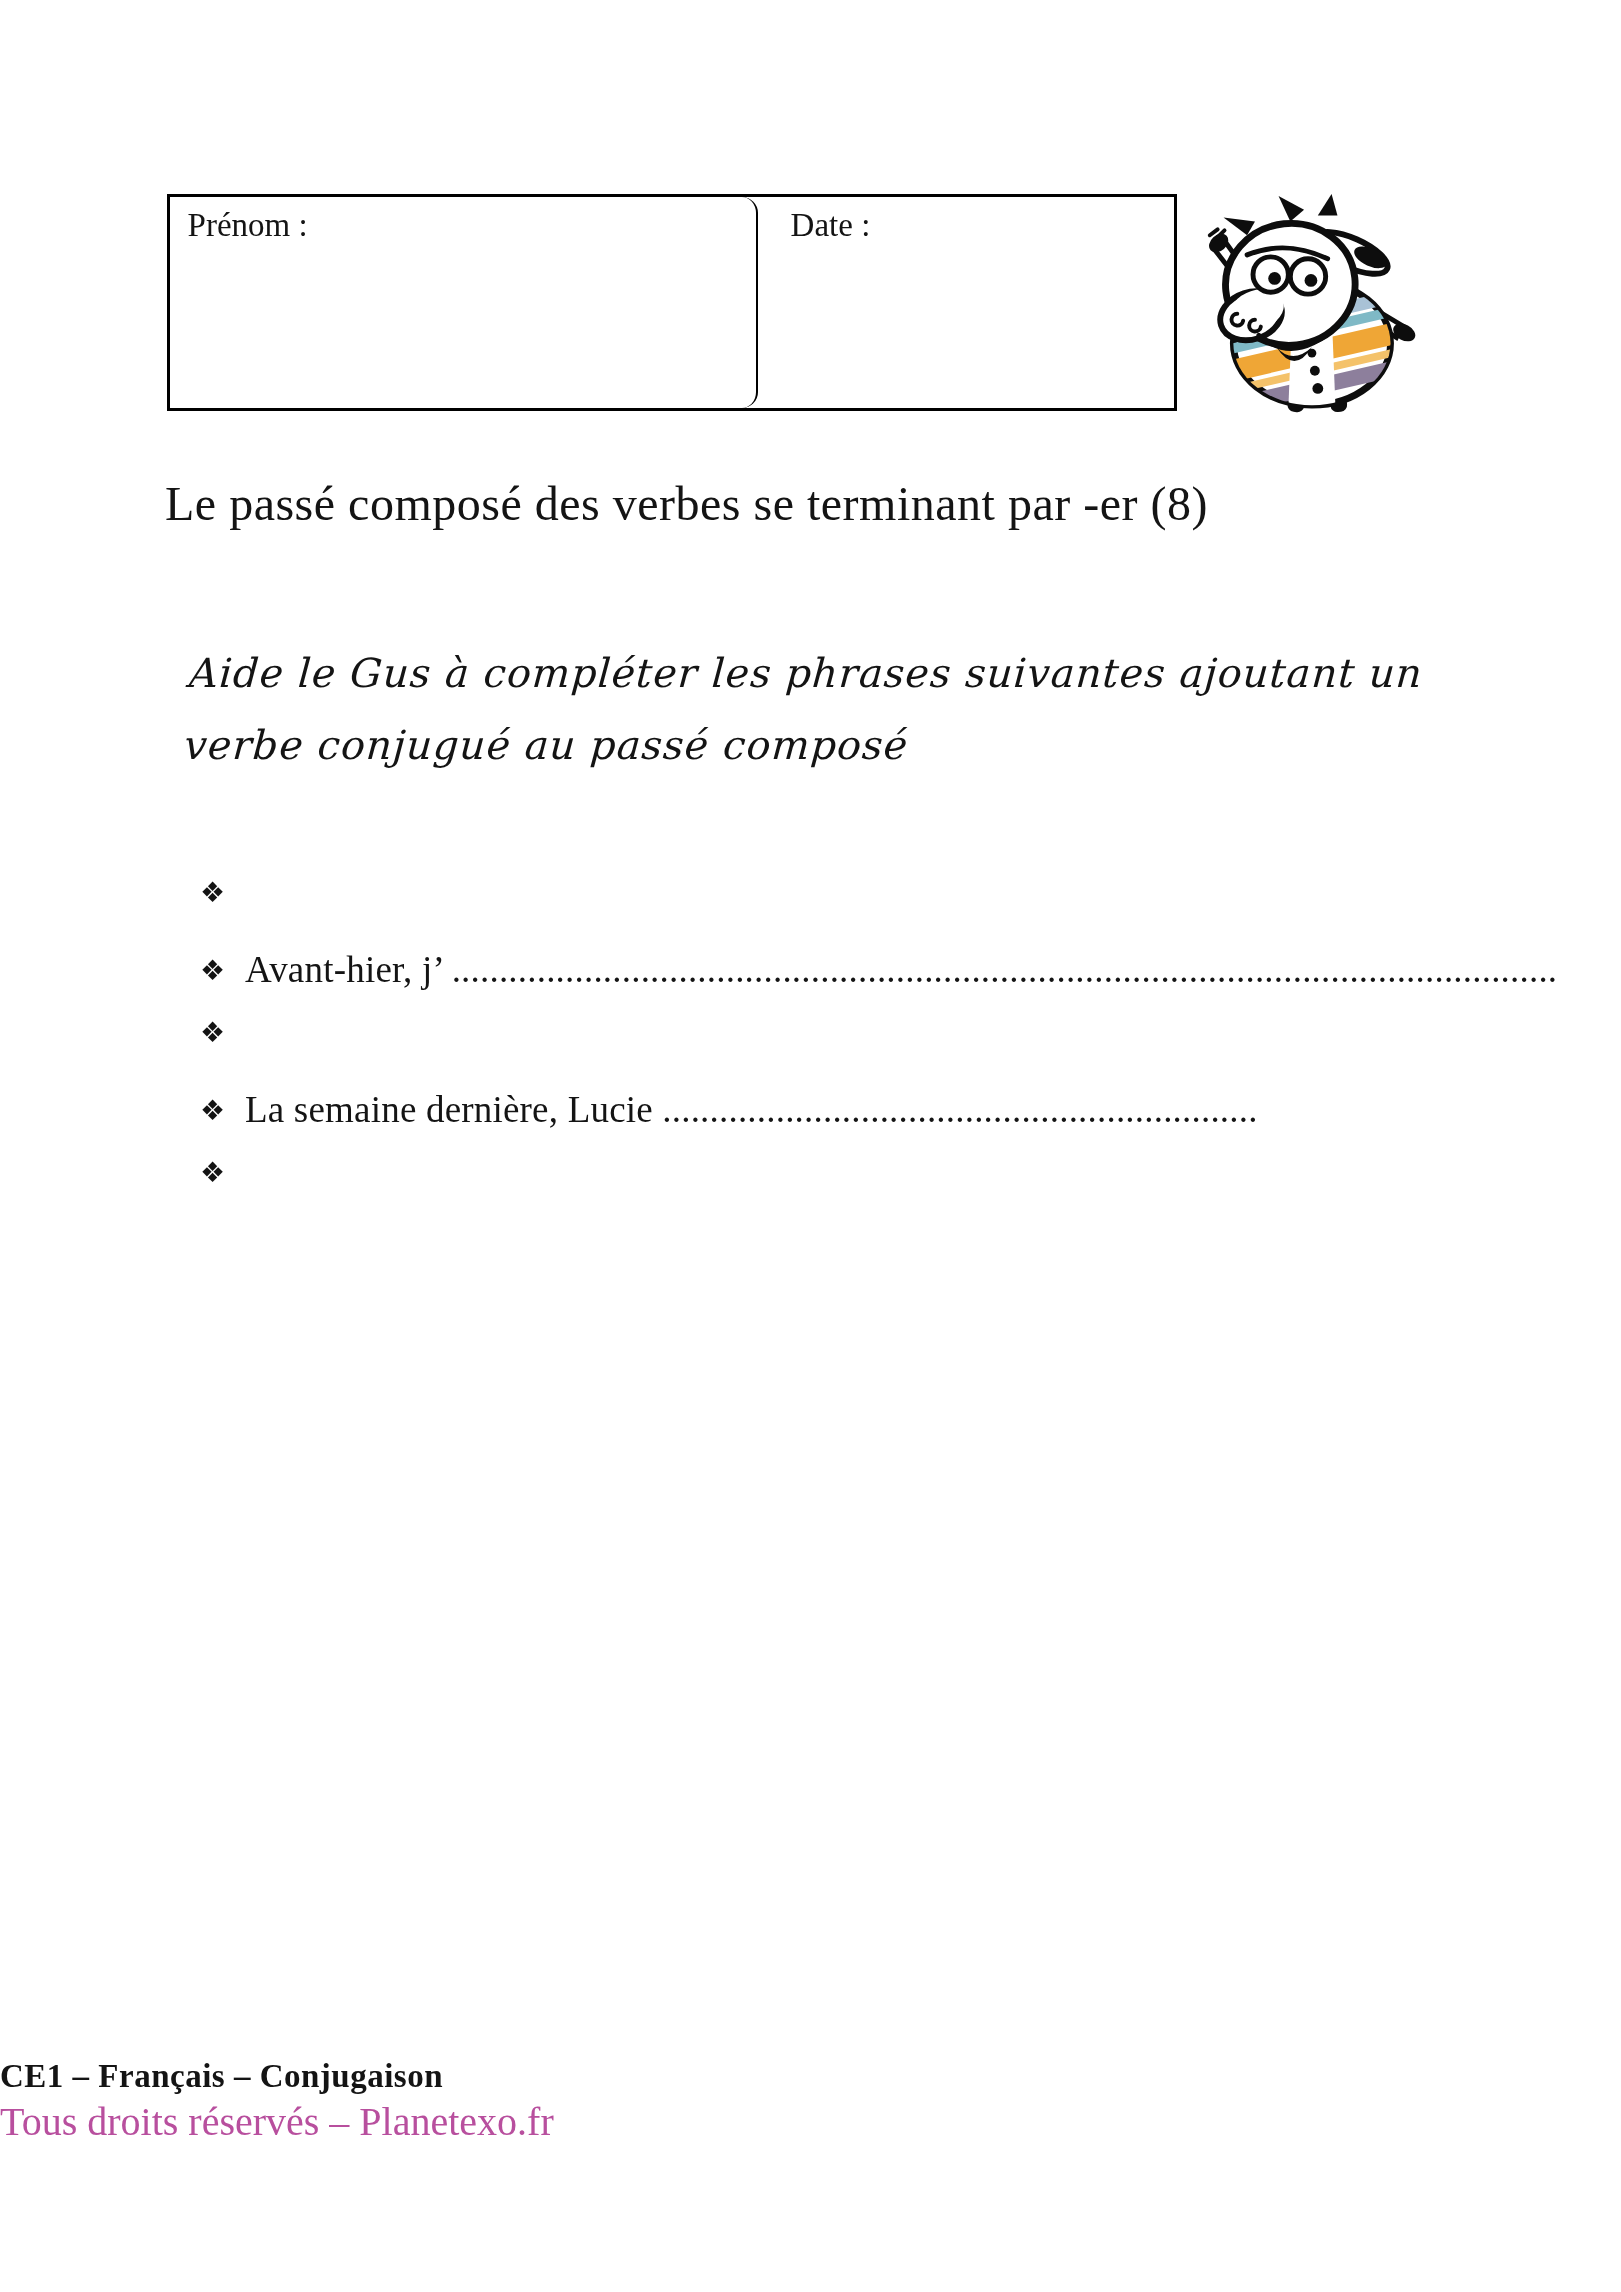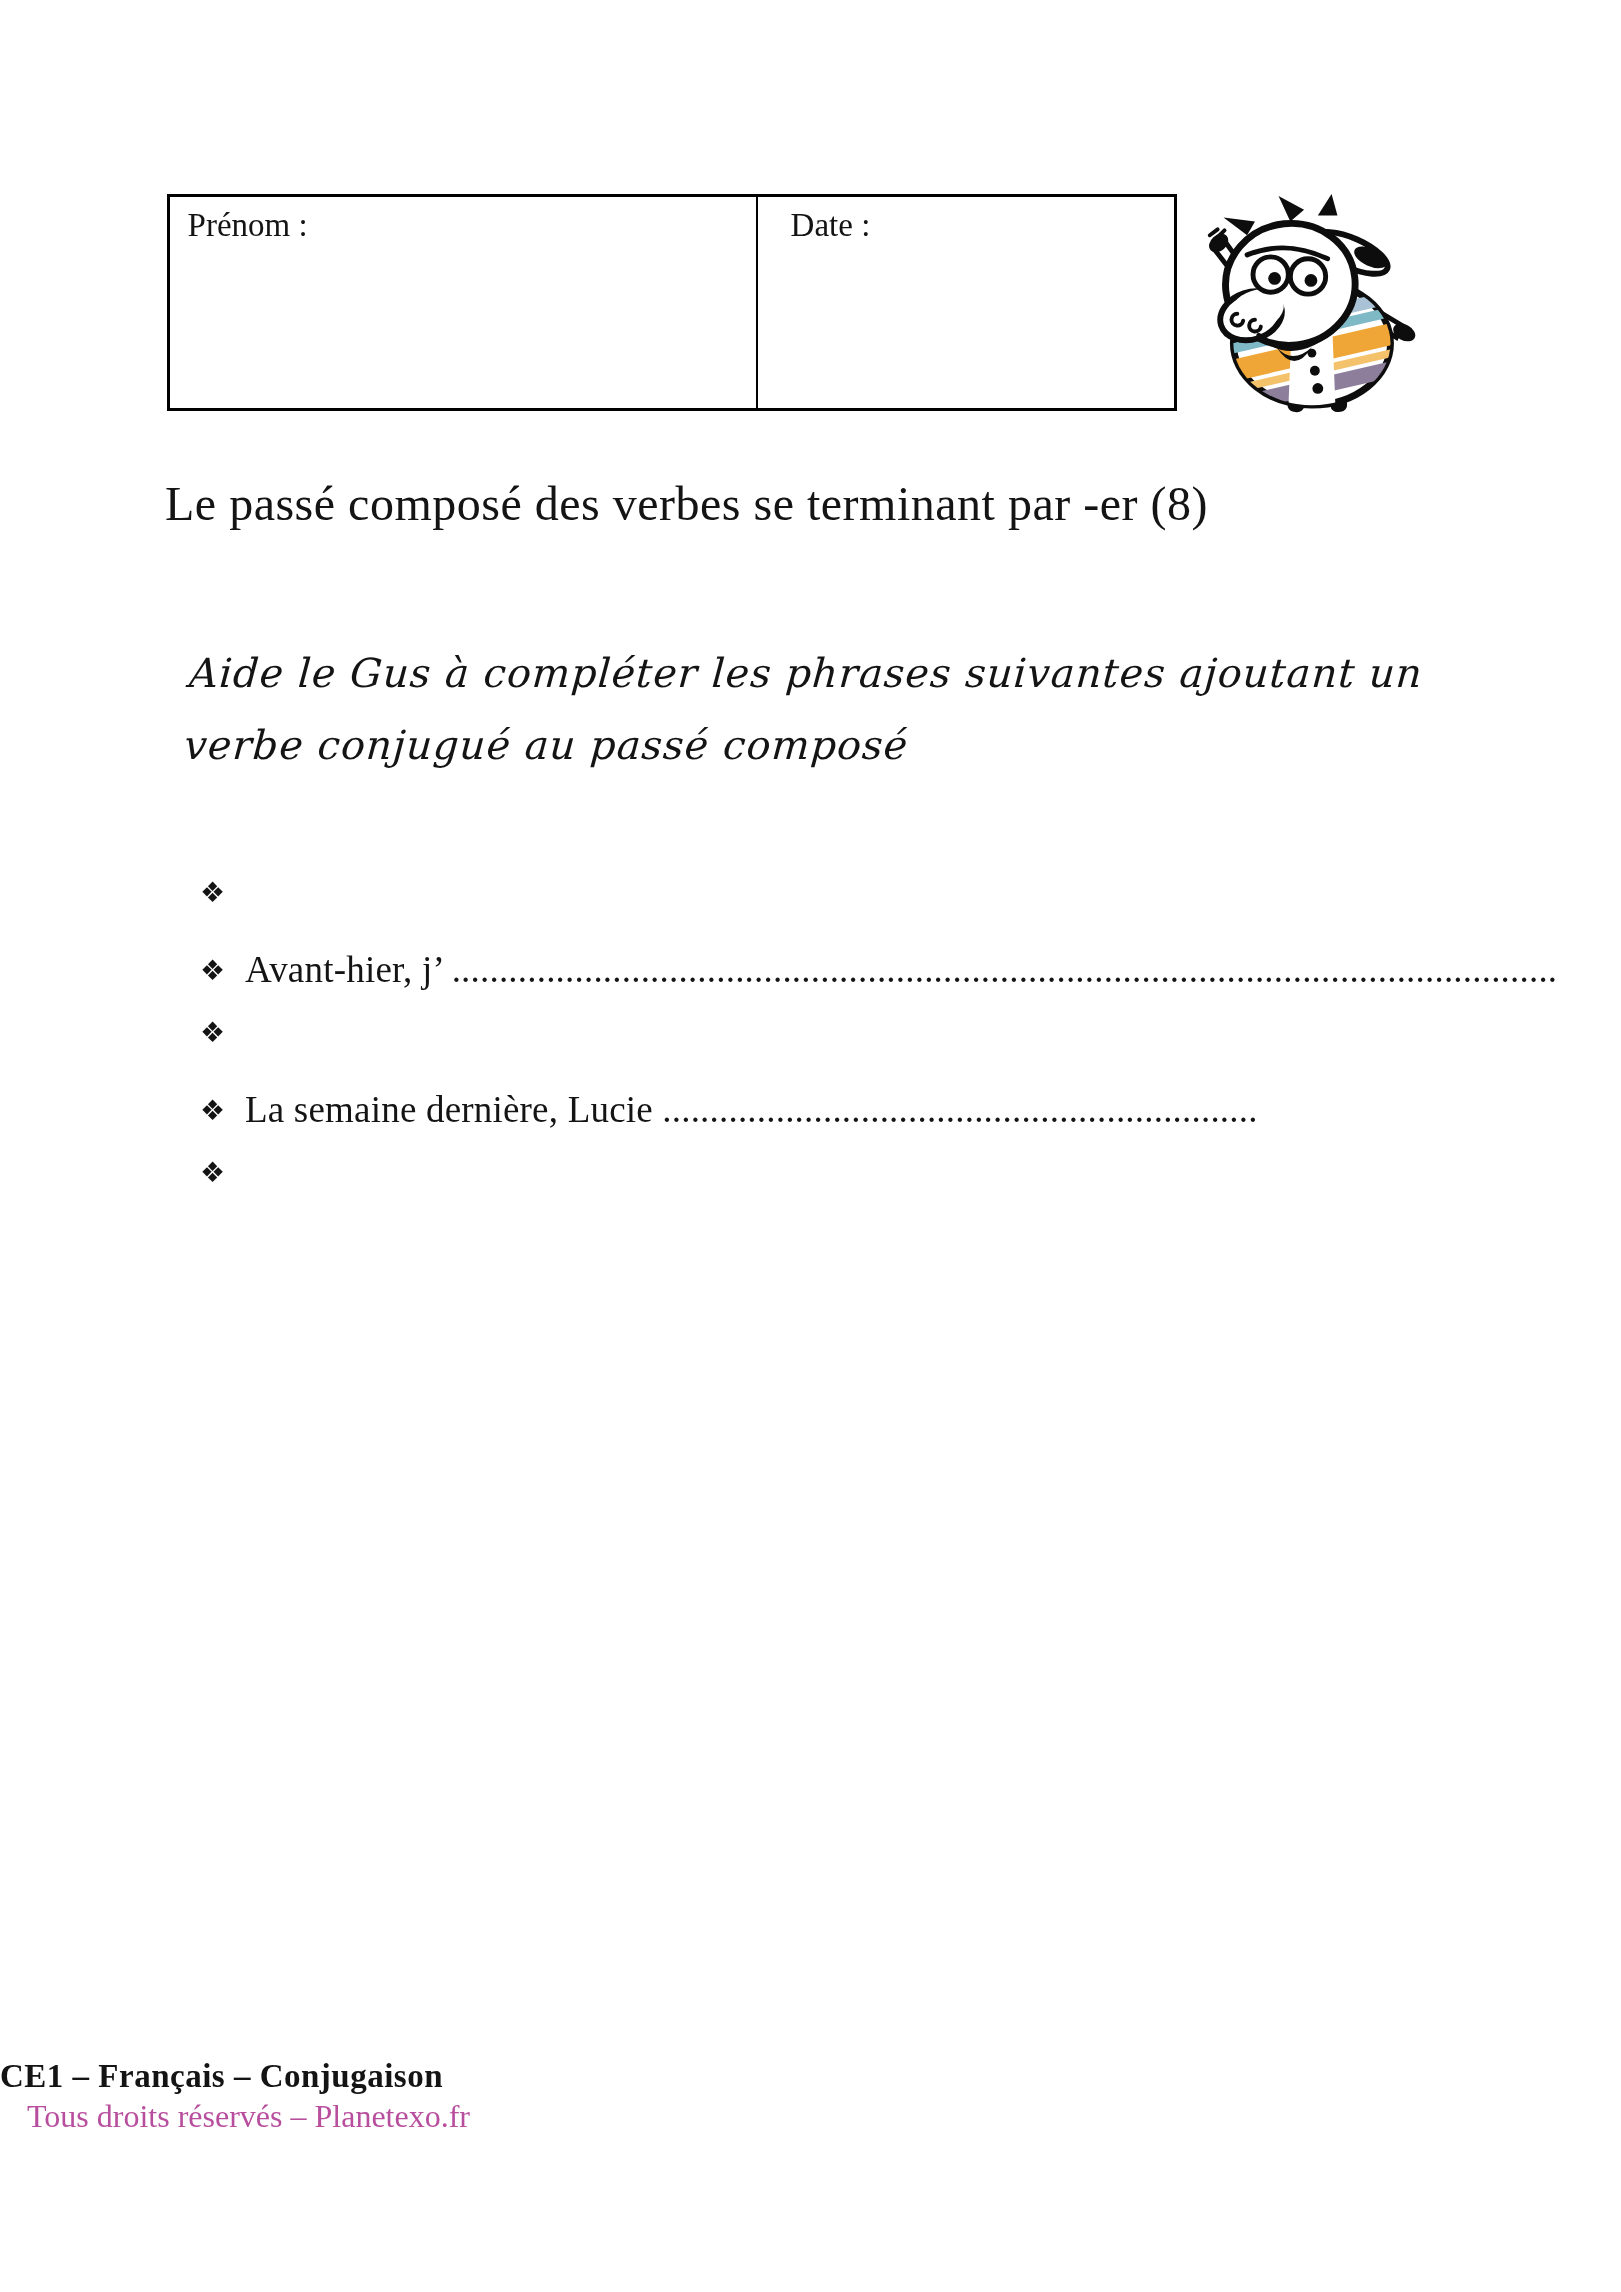--- a/index.html
+++ b/index.html
@@ -18,20 +18,21 @@
     position: absolute;
     left: 167px; top: 194px;
     width: 1010px; height: 217px;
     border: 3.9px solid #000;
     display: flex;
   }
   .cell {
     height: 100%;
     padding: 9.8px 0 0 17.6px;
     font-size: 33px;
+    border-radius: 16px;
   }
   .cell-prenom { width: 588px; border-right: 2px solid #000; }
   .cell-date   { flex: 1; margin-left: 15px; }
 
   
   .mascot {
     position: absolute;
     left: 1198px; top: 192px;
     width: 220px; height: 222px;
   }
@@ -90,24 +91,23 @@
     left: 0; top: 2058px;
     width: 100%;
     text-align: left;
   }
   .footer-line1 {
     font-size: 33px;
     font-weight: bold;
     letter-spacing: 0.5px;
   }
   .footer-line2 {
-    font-size: 32px;
+    font-size: 40px;
     margin-top: 2.9px;
     color: #b84f9e;
-    padding-left: 27px;
   }
 </style>
 </head>
 <body>
 
 <div class="header-table">
   <div class="cell cell-prenom">
     <span>Prénom :</span>
   </div>
   <div class="cell cell-date">

